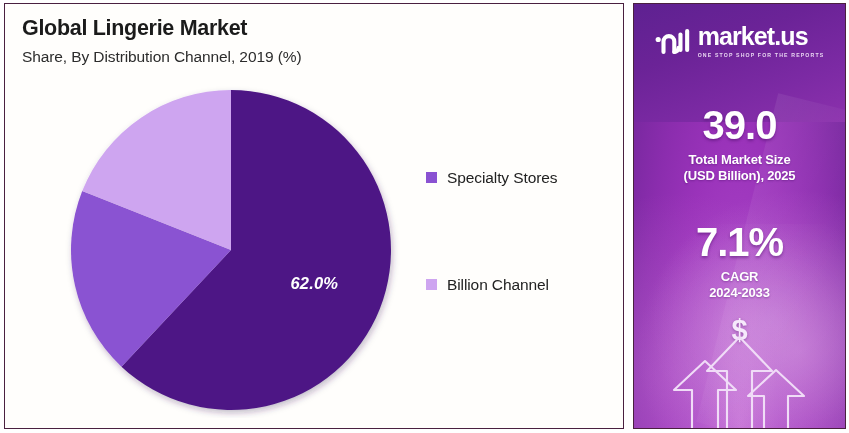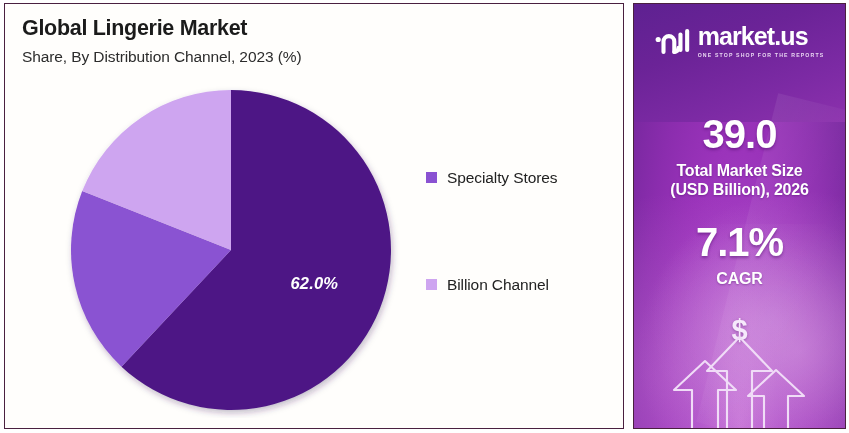--- a/index.html
+++ b/index.html
@@ -173,21 +173,21 @@
   }
   .stat-value {
     font-size: 40px;
     font-weight: bold;
     color: #ffffff;
     letter-spacing: -1px;
     line-height: 1;
     text-shadow: 0 2px 3px rgba(70,12,100,0.45);
   }
   .stat-caption {
-    font-size: 16px;
+    font-size: 13px;
     font-weight: bold;
     color: #ffffff;
     line-height: 1.2;
     letter-spacing: -0.2px;
     margin-top: 7px;
     text-shadow: 0 1px 2px rgba(70,12,100,0.4);
   }
   .stat-caption .line2 { display: block; }
 
   .arrows-wrap {
@@ -209,21 +209,21 @@
   }
 </style>
 </head>
 <body>
 
 <div id="infographic">
 
   <div class="chart-panel">
 
     <div class="chart-title">Global Lingerie Market</div>
-    <div class="chart-subtitle">Share, By Distribution Channel, 2023 (%)</div>
+    <div class="chart-subtitle">Share, By Distribution Channel, 2019 (%)</div>
 
     <div class="pie-wrap">
       <svg class="pie-svg" width="336" height="336" viewBox="0 0 336 336">
         <defs>
           <filter id="pieShadow" x="-20%" y="-20%" width="150%" height="150%">
             <feDropShadow dx="1.5" dy="3" stdDeviation="3.2" flood-color="#3a1356" flood-opacity="0.30"></feDropShadow>
           </filter>
         </defs>
         <g filter="url(#pieShadow)">
 
@@ -262,32 +262,33 @@
         <path d="M19.3 26 a4.2 4.2 0 0 0 4.2 -4.2" fill="none" stroke="#ffffff" stroke-width="4.1" stroke-linecap="round"></path>
         <rect x="23.4" y="6.5" width="4.1" height="19.5" rx="2" fill="#ffffff"></rect>
         <rect x="30.1" y="3.0" width="4.1" height="23" rx="2" fill="#ffffff"></rect>
       </svg>
       <span class="logo-text-block">
         <span class="logo-word">market.us</span>
         <span class="logo-tag">ONE STOP SHOP FOR THE REPORTS</span>
       </span>
     </div>
 
-    <div class="stat-block" style="top:110px;">
+    <div class="stat-block" style="top:101px;">
       <div class="stat-value">39.0</div>
       <div class="stat-caption">
         <span>Total Market Size</span>
-        <span class="line2">(USD Billion), 2026</span>
+        <span class="line2">(USD Billion), 2025</span>
       </div>
     </div>
 
     <div class="stat-block" style="top:218px;">
       <div class="stat-value">7.1%</div>
       <div class="stat-caption">
         <span>CAGR</span>
+        <span class="line2">2024-2033</span>
       </div>
     </div>
 
     <div class="arrows-wrap">
       <div class="dollar-sign">$</div>
       <svg width="211" height="130" viewBox="0 0 211 130" style="position:absolute;left:0;bottom:0;">
         <g fill="none" stroke="#f0dcf7" stroke-width="2.1" stroke-linejoin="round">
           <path d="M58 130 V92 H40 L71 63 L102 92 H84 V130"></path>
           <path d="M93 130 V73 H73 L105.5 39 L138 73 H118 V130"></path>
           <path d="M130 130 V98 H114 L142 72 L170 98 H154 V130"></path>

